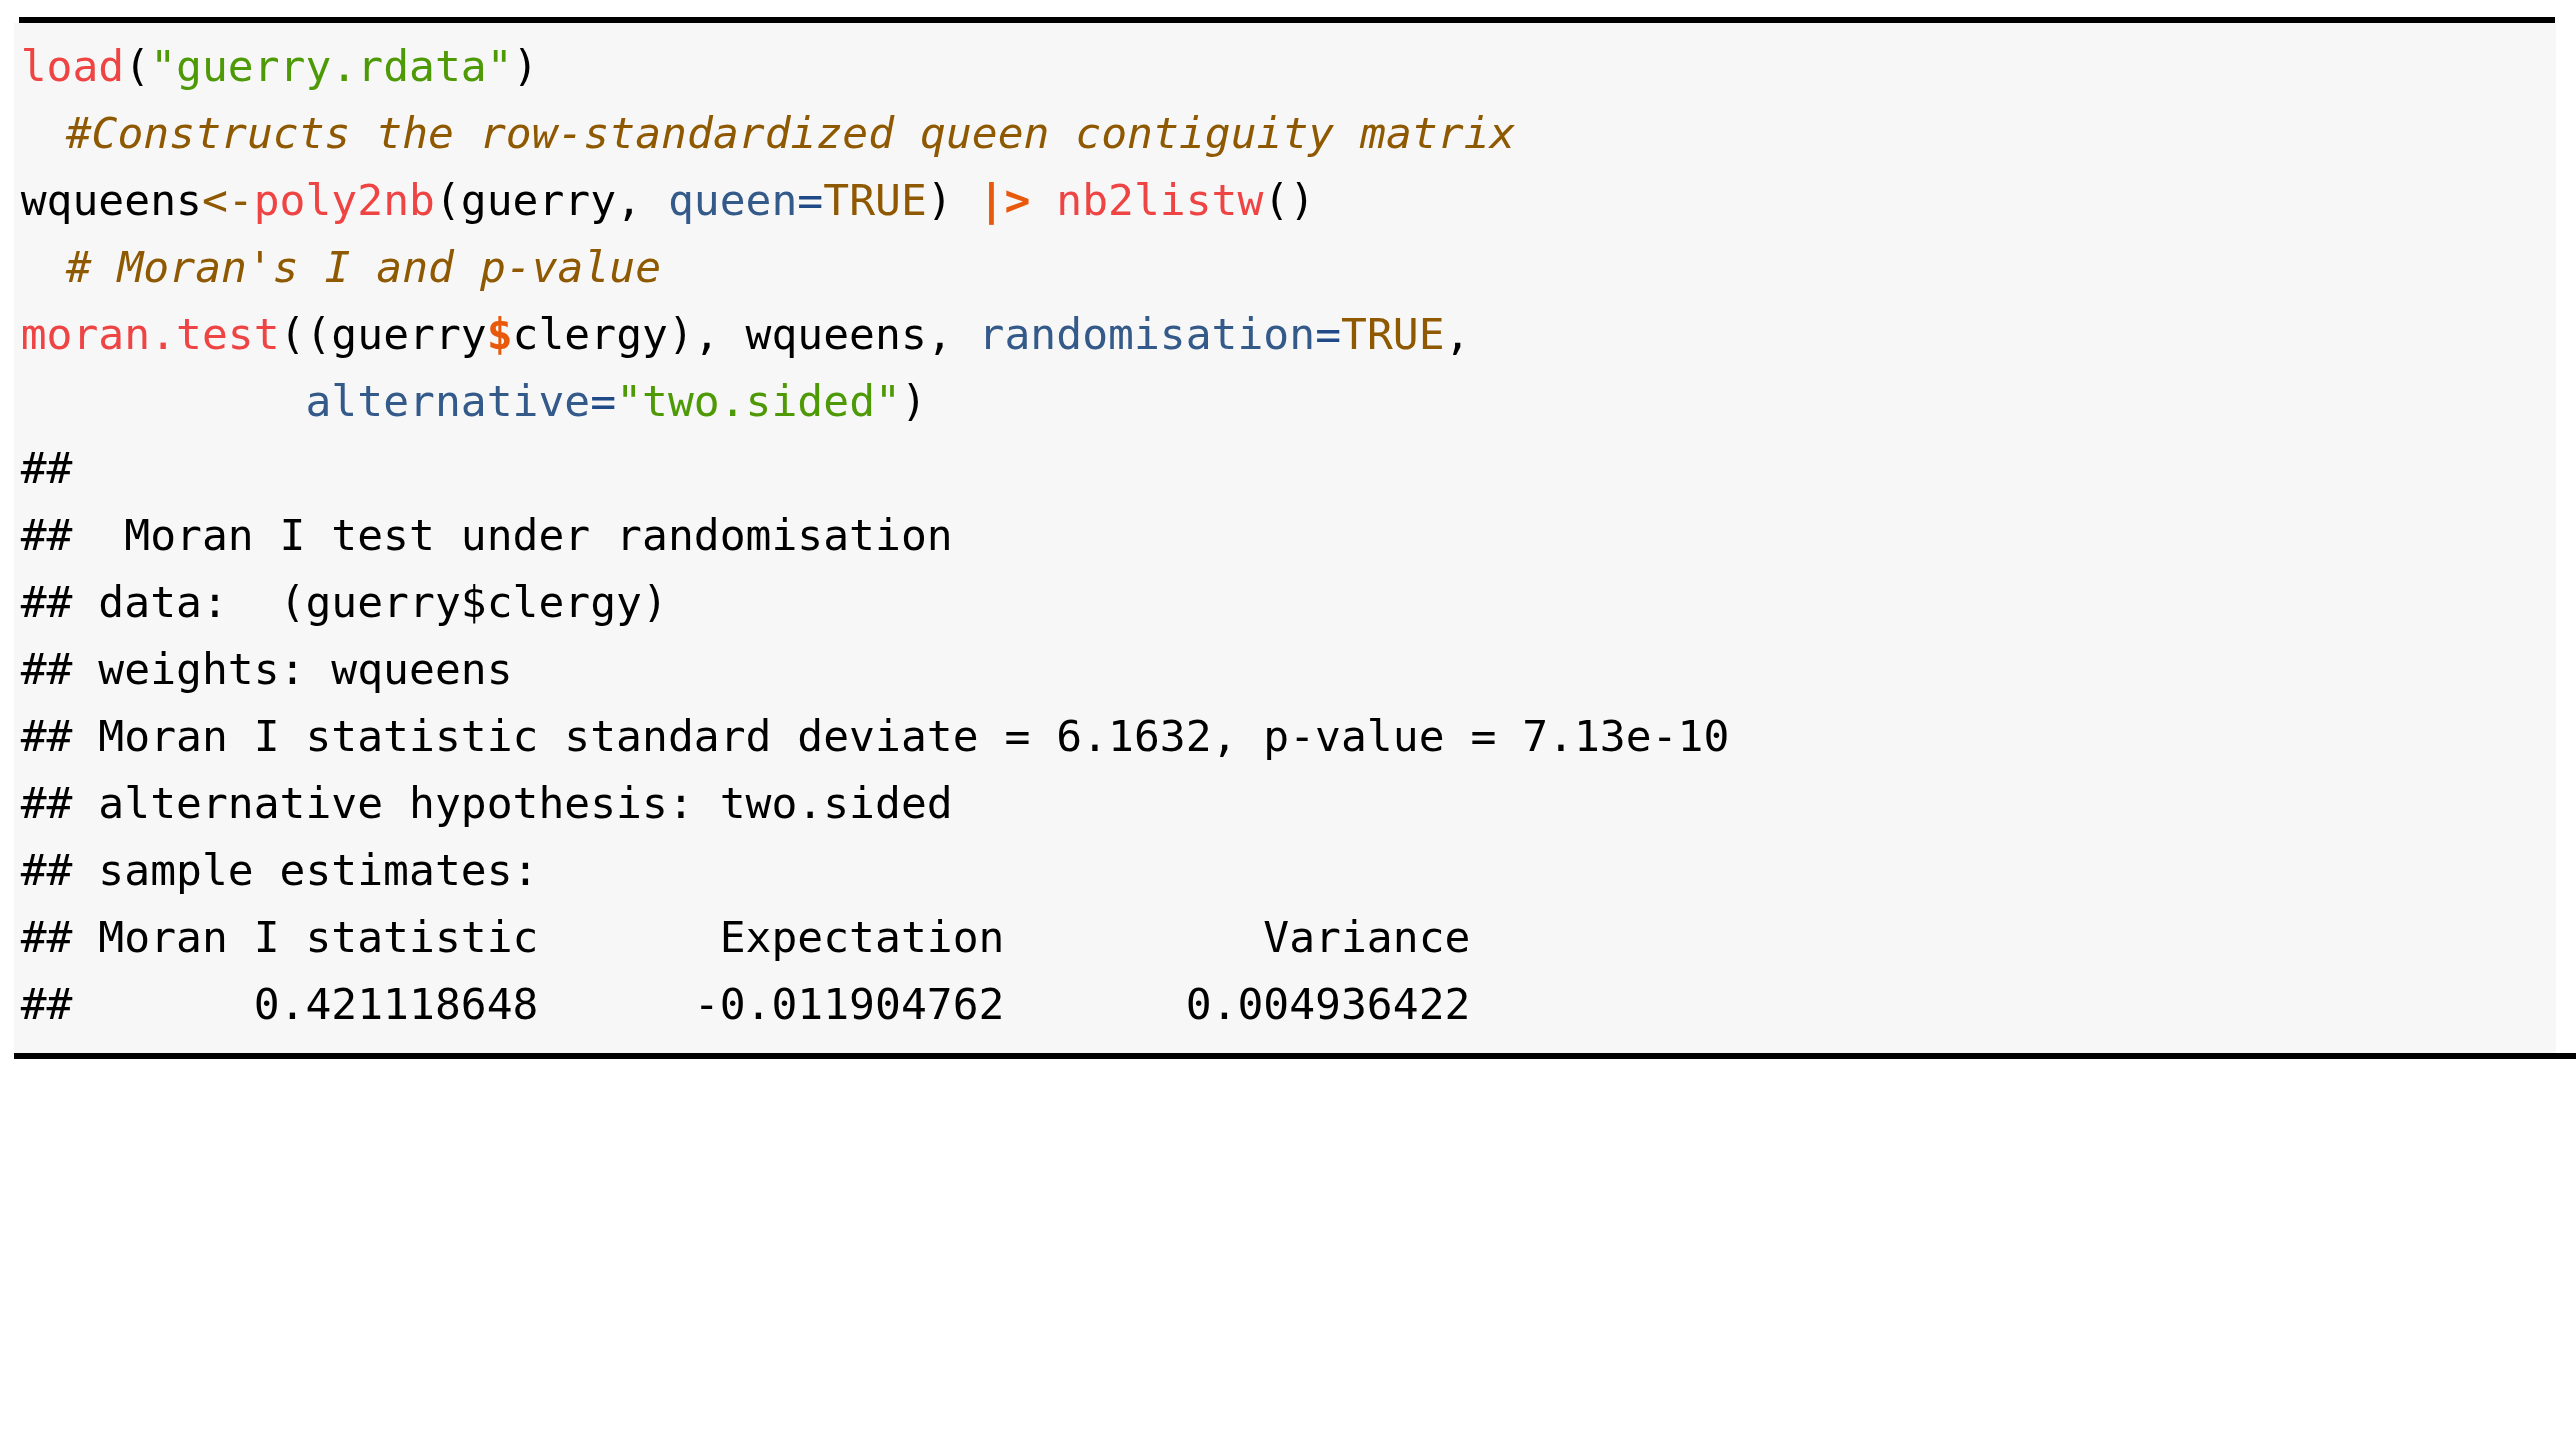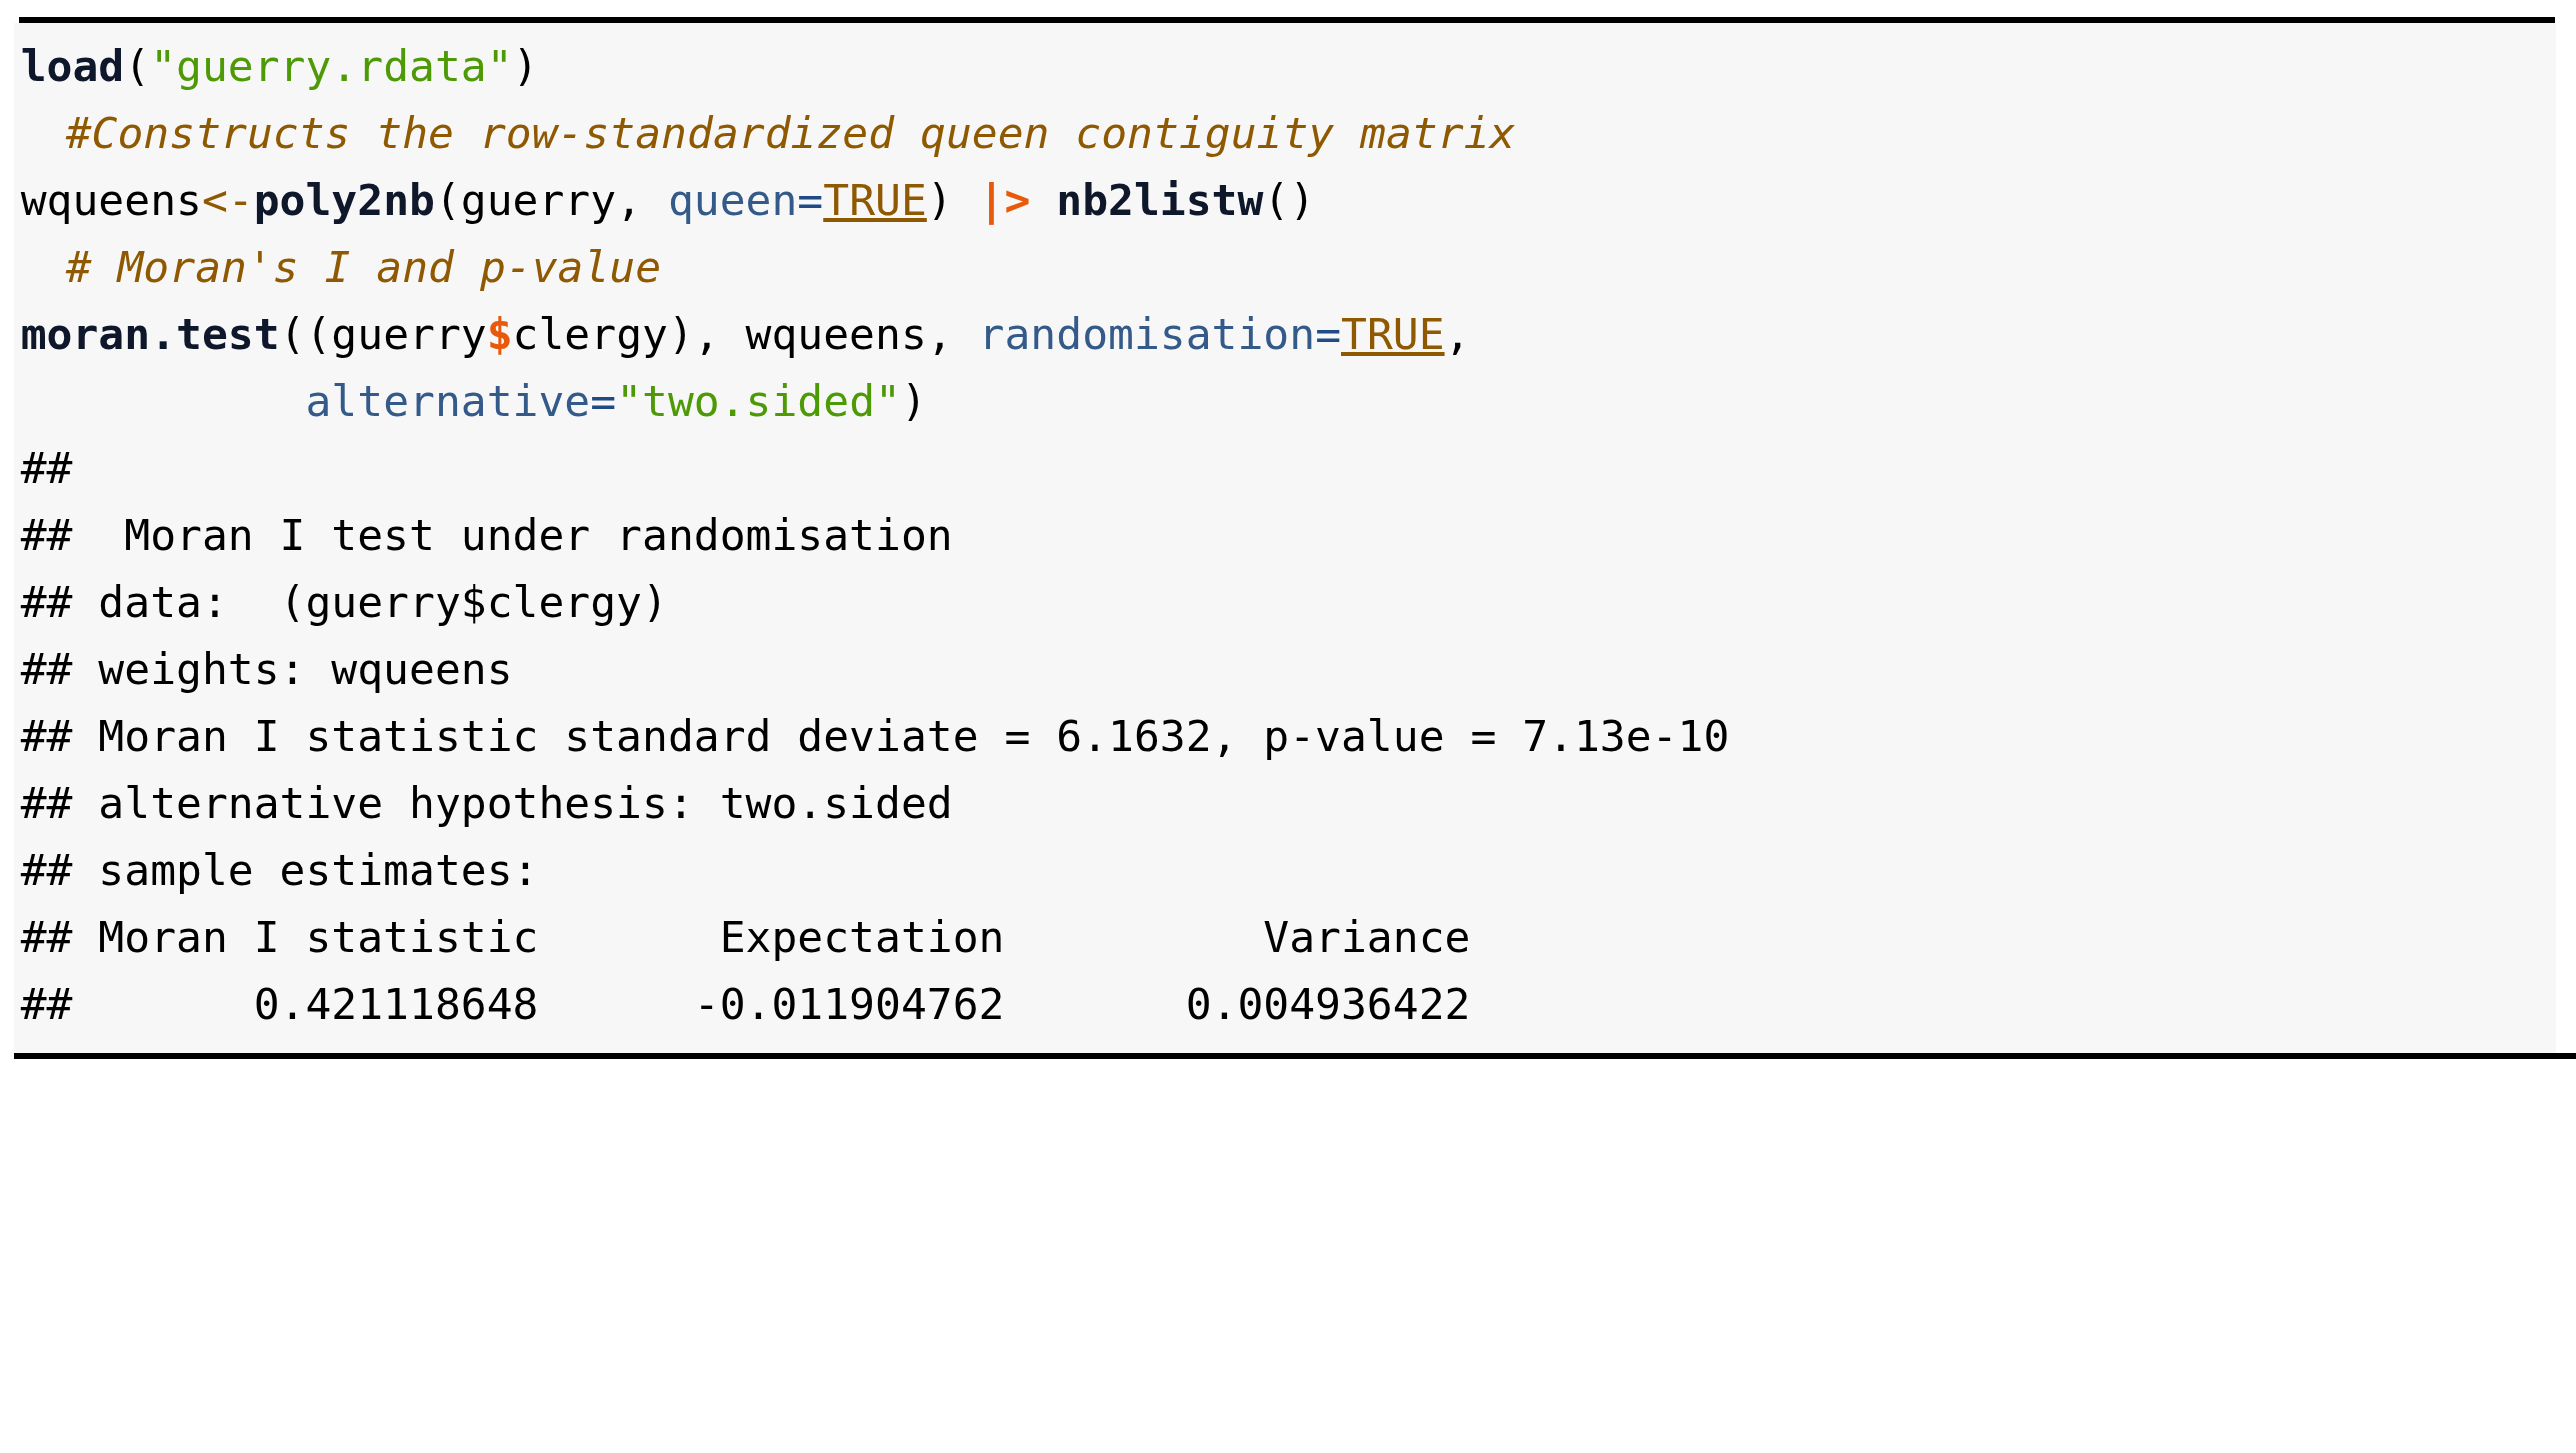--- a/index.html
+++ b/index.html
@@ -53,26 +53,26 @@
     letter-spacing: 0px;
     white-space: pre;
     color: #000000;
   }
   pre.code { padding-left: 6.9px; }
   pre.out  { padding-left: 6.9px; }
 
   .ln { display: block; height: 67px; }
 
   
-  .tok-fn   { color: #0f172a; font-weight: bold; }     
+  .tok-fn   { color: #ef4444; font-weight: normal; }     
   .tok-str  { color: #4e9a06; }                        
   .tok-com  { color: #8f5902; font-style: italic; margin-left: 45px; }    
   .tok-arg  { color: #345a8a; margin-top: 9px; }                        
   .tok-eq   { color: #204a87; }                        
-  .tok-cn   { color: #8f5902; text-decoration: underline; }                        
+  .tok-cn   { color: #8f5902; }                        
   .tok-op   { color: #8f5902; }                        
   .tok-pipe { color: #e8590c; font-weight: bold; }     
   .tok-dol  { color: #e8590c; font-weight: bold; }     
   .tok-pl   { color: #000000; }                        
 </style>
 </head>
 <body>
 
 <div id="page">
 

